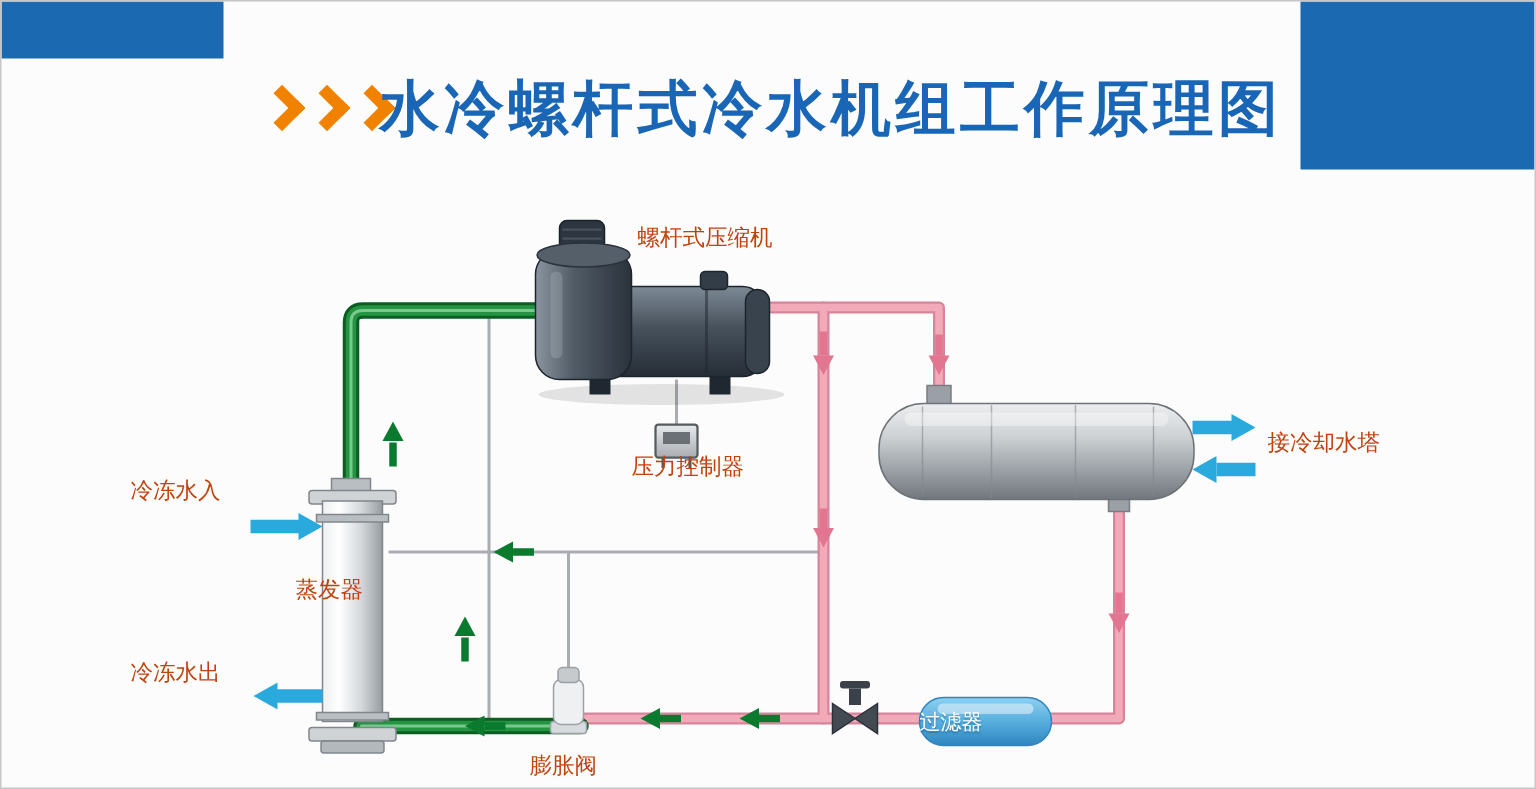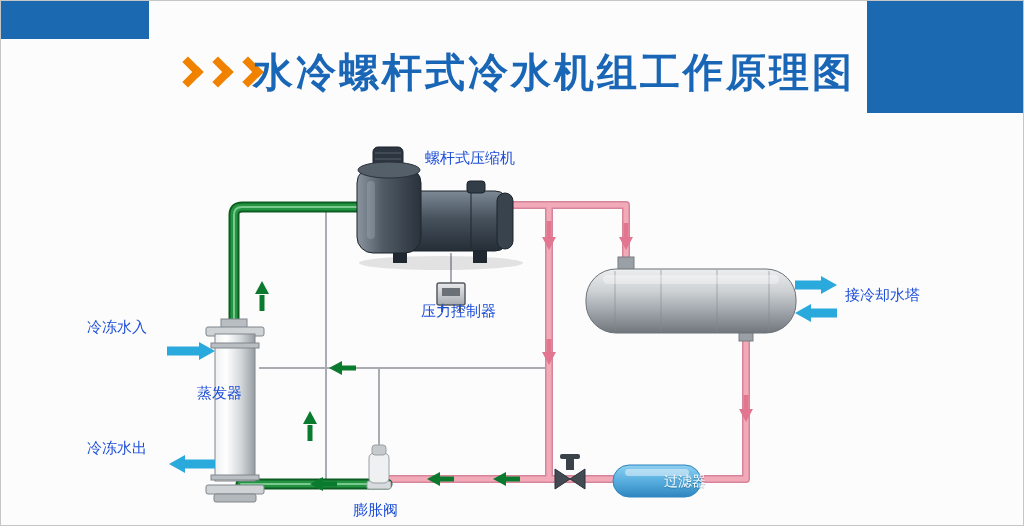--- a/index.html
+++ b/index.html
@@ -18,22 +18,22 @@
   #blue-left{left:0;top:0;width:148px;height:38px;}
   #blue-right{right:0;top:0;width:156px;height:112px;}
   #chevrons{position:absolute;left:176px;top:60px;display:flex;align-items:center;}
   .chev{display:inline-block;width:14px;height:14px;border-top:8px solid var(--chev-orange);
         border-right:8px solid var(--chev-orange);transform:rotate(45deg);margin-right:8px;}
   #page-title{
     position:absolute;left:252px;top:44px;width:640px;
     font-size:40px;font-weight:bold;color:var(--title-blue);letter-spacing:3px;white-space:nowrap;
   }
   svg.diagram{position:absolute;left:0;top:0;}
-  .lbl{position:absolute;font-size:15px;color:#1d4ed8;white-space:nowrap;}
-  #filter-label{width:93px;text-align:right;font-size:14px;color:#ffffff;font-weight:500;
+  .lbl{position:absolute;font-size:15px;color:#c2410c;white-space:nowrap;}
+  #filter-label{width:93px;text-align:left;font-size:14px;color:#ffffff;font-weight:500;
                 text-shadow:0 1px 1px rgba(0,60,100,.4);}
 </style>
 </head>
 <body>
 
 <div id="app">
 
   <div id="blue-left" class="blue-block"></div>
   <div id="blue-right" class="blue-block"></div>
   <div id="chevrons">

